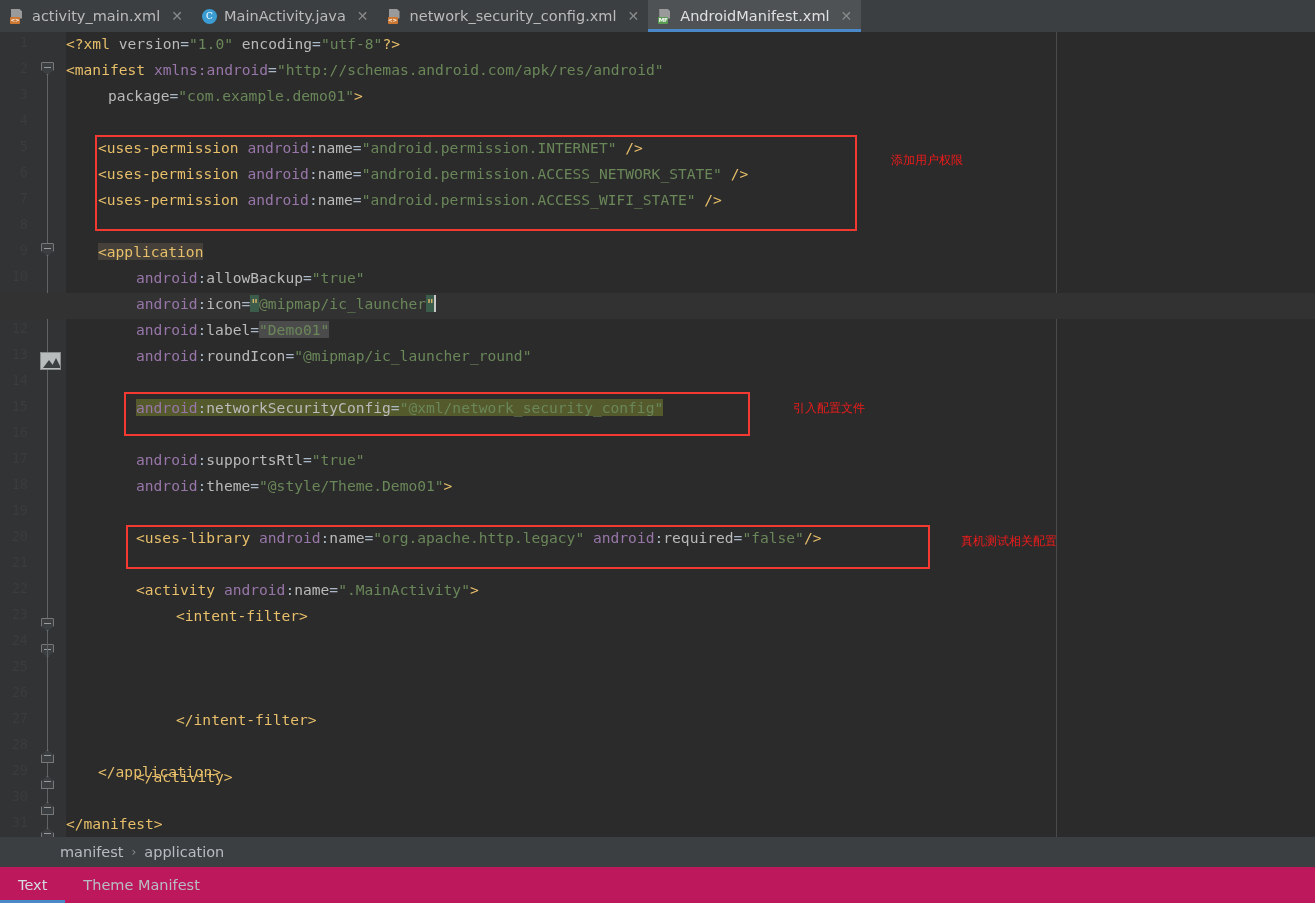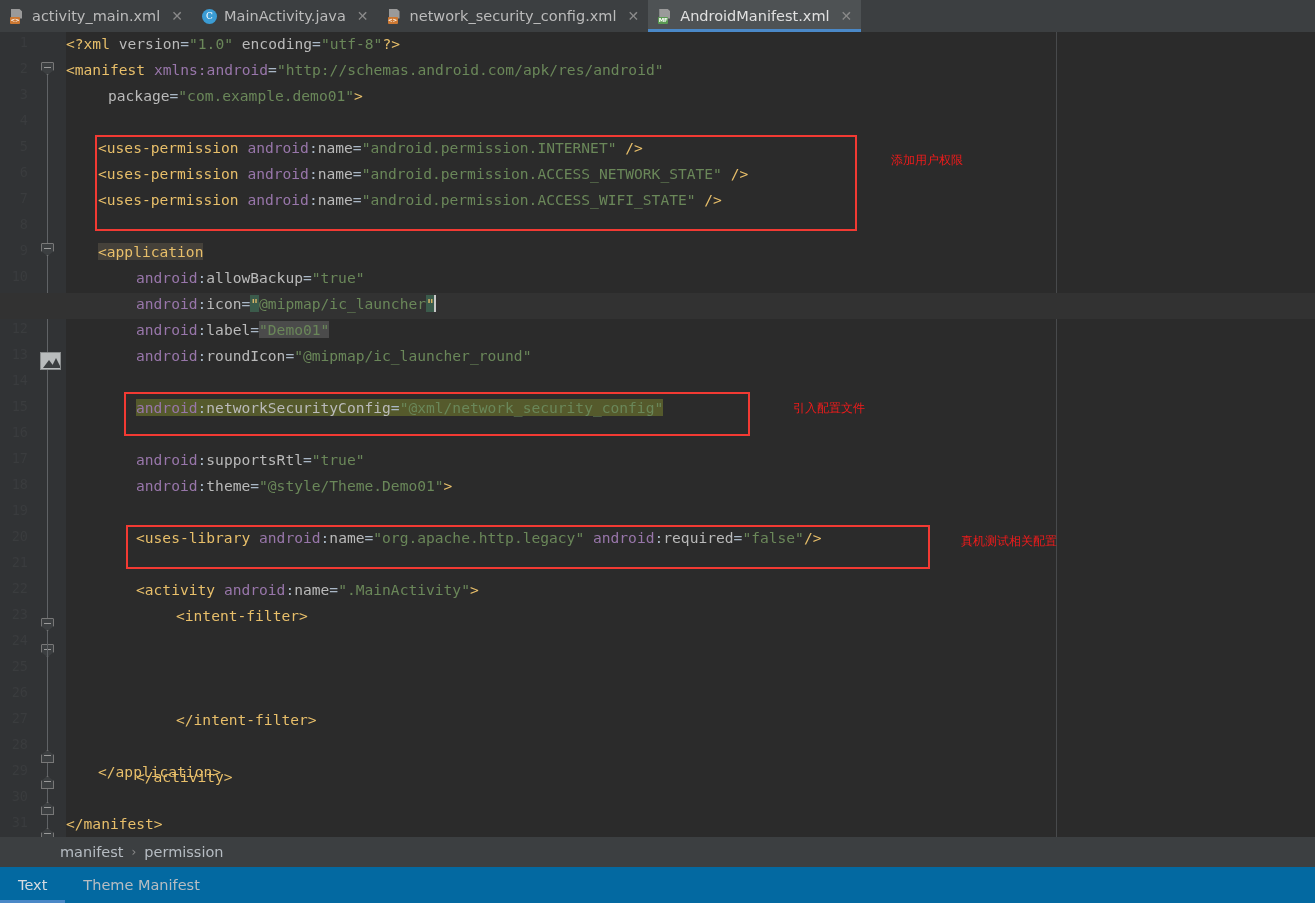--- a/index.html
+++ b/index.html
@@ -174,21 +174,21 @@
     display: flex; align-items: center;
     padding-left: 60px; box-sizing: border-box;
     font-size: 14.5px; color: #b6bcc2;
     gap: 8px;
   }
   .crumb-sep { color: #8a8a8a; font-size: 12px; }
 
   
   .bottombar {
     position: absolute; left: 0; top: 867px; width: 1315px; height: 36px;
-    background: #0369a1;
+    background: #be185d;
     display: flex; align-items: center;
   }
   .btab {
     position: relative; height: 36px; line-height: 36px;
     padding: 0 18px; font-size: 14.5px; color: #b8bdc2;
     box-sizing: border-box;
   }
   .btab.active { color: #d6dbe0; }
   .btab.active::after {
     content: ""; position: absolute; left: 0; right: 0; bottom: 0;
@@ -363,21 +363,21 @@
 
       <div class="redtext" style="left:825px; top:120px;">添加用户权限</div>
       <div class="redtext" style="left:727px; top:352px;margin-top:16px;">引入配置文件</div>
       <div class="redtext" style="left:895px; top:501px;">真机测试相关配置</div>
     </div>
   </div>
 
   <div class="breadcrumb">
     <span>manifest</span>
     <span class="crumb-sep">›</span>
-    <span>permission</span>
+    <span>application</span>
   </div>
 
   <div class="bottombar">
     <div class="btab active">Text</div>
     <div class="btab">Theme Manifest</div>
   </div>
 
 </div>
 
 </body></html>

